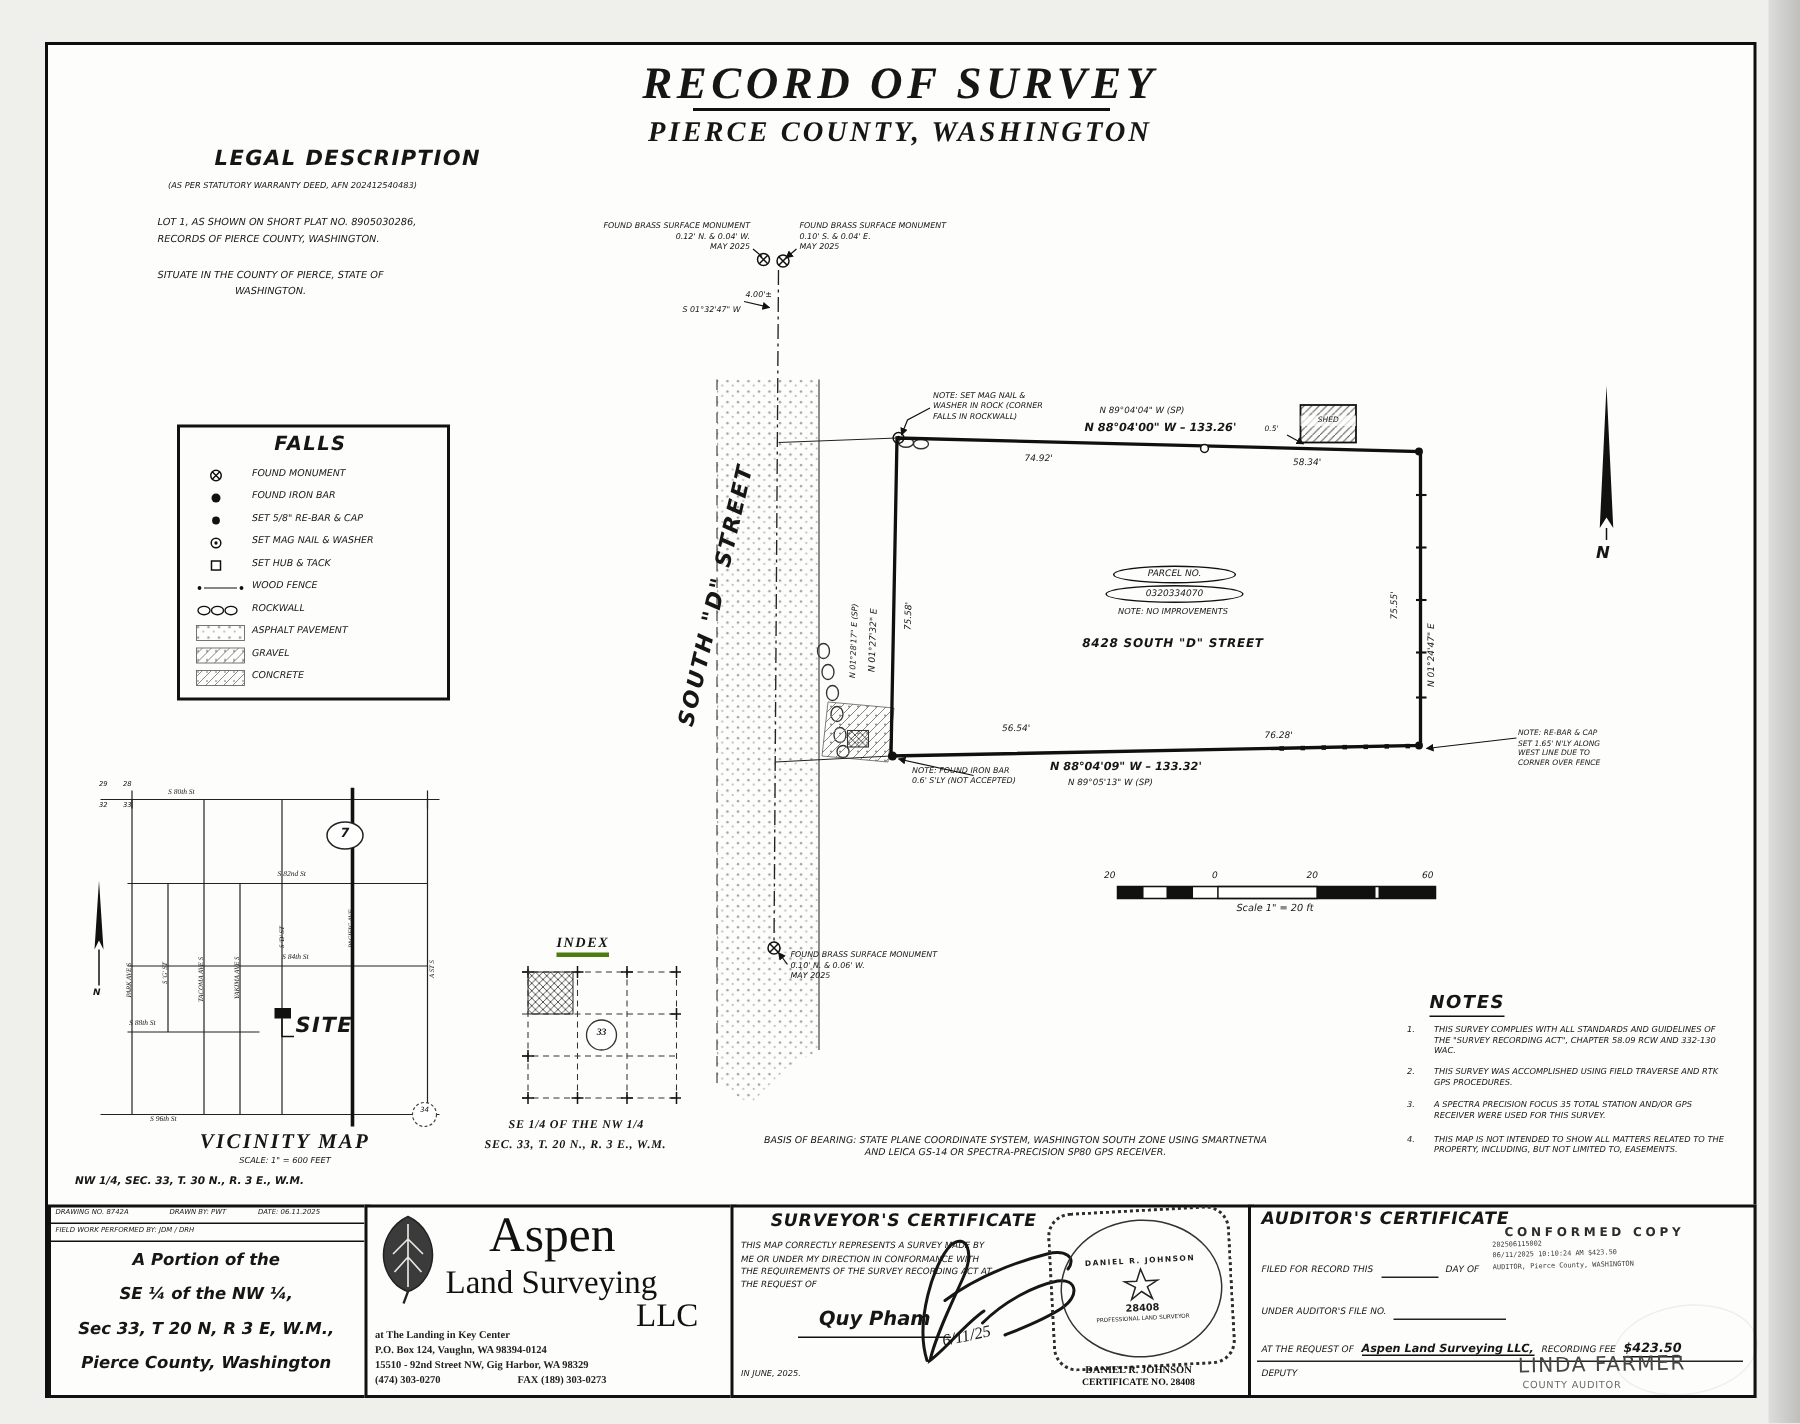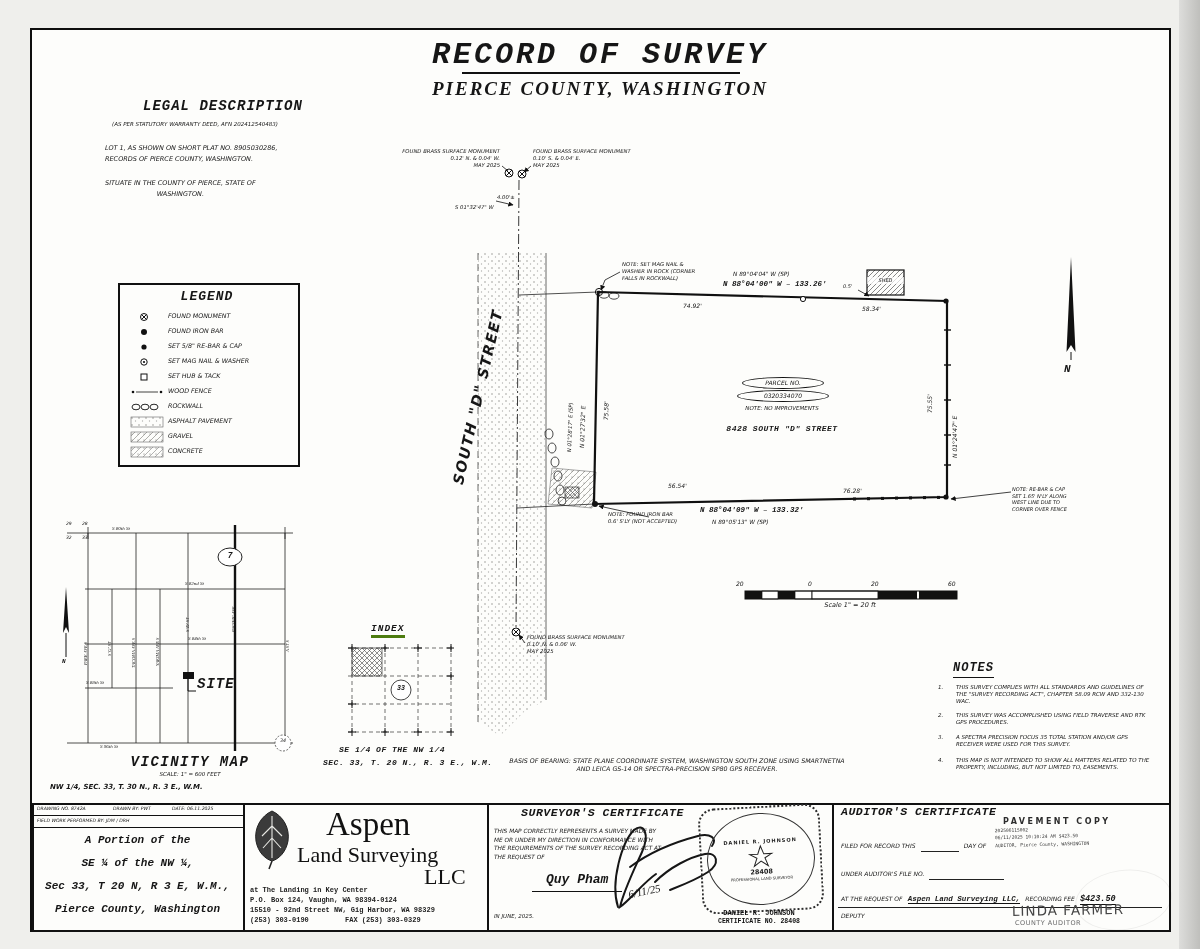--- a/index.html
+++ b/index.html
@@ -3,21 +3,21 @@
 <meta charset="utf-8">
 <style>
   html,body{margin:0;padding:0;background:#e9e9e7;}
   #page{position:relative;width:1200px;height:949px;background:#efefec;overflow:hidden;
         font-family:"DejaVu Sans",sans-serif;}
   #sheet{position:absolute;left:30px;top:28px;width:1137px;height:900px;background:#fdfdfb;
          border:2.5px solid #0e0e0e;}
   .t{position:absolute;font-family:"DejaVu Sans",sans-serif;font-style:italic;color:#161616;
      white-space:pre-line;line-height:1.3;}
   .ser{font-family:"Liberation Serif",serif;}
-  .b{font-weight:bold;font-family:Liberation Mono, monospace;}
+  .b{font-weight:bold;}
   .ctr{text-align:center;}
   .rt{text-align:right;}
   .rot{transform-origin:0 0;}
   .u{border-bottom:1px solid #111;}
   .box{position:absolute;border:2px solid #111;background:#fdfdfb;}
   .blank{display:inline-block;border-bottom:1px solid #222;height:7px;vertical-align:bottom;}
   svg{position:absolute;left:0;top:0;}
   .oval{position:absolute;border:1px solid #111;border-radius:50%;text-align:center;}
   #edge-strip{position:absolute;right:0;top:0;width:21px;height:949px;
       background:linear-gradient(to right,#dddddb,#bfbfbc);}
@@ -193,21 +193,21 @@
   <div class="t ser ctr" style="left:400px;top:77px;width:400px;font-size:19px;font-weight:600;letter-spacing:2px;">PIERCE COUNTY, WASHINGTON</div>
 
   <div class="t b" style="left:143px;top:97px;font-size:14px;letter-spacing:1px;">LEGAL DESCRIPTION</div>
   <div class="t" style="left:112px;top:121px;font-size:5.5px;">(AS PER STATUTORY WARRANTY DEED, AFN 202412540483)</div>
   <div class="t" style="left:105px;top:143px;font-size:6.5px;line-height:1.7;">LOT 1, AS SHOWN ON SHORT PLAT NO. 8905030286,
 RECORDS OF PIERCE COUNTY, WASHINGTON.</div>
   <div class="t" style="left:105px;top:178px;font-size:6.5px;line-height:1.7;text-align:center;">SITUATE IN THE COUNTY OF PIERCE, STATE OF
 WASHINGTON.</div>
 
   <div class="box" style="left:118px;top:283px;width:178px;height:180px;"></div>
-  <div class="t b ctr" style="left:118px;top:289px;width:178px;font-size:13px;letter-spacing:1px;">LEGEND</div>
+  <div class="t b ctr" style="left:118px;top:289px;width:178px;font-size:13px;letter-spacing:1px;">FALLS</div>
 
   <svg style="left:136px;top:312px;" width="26" height="10" viewBox="0 0 26 10">
     <circle cx="8" cy="5" r="3.5" fill="#fff" stroke="#111"></circle>
       <path d="M5.5,2.5 L10.5,7.5 M10.5,2.5 L5.5,7.5" stroke="#111" stroke-width="1"></path>
     </svg>
   <div class="t" style="left:168px;top:312px;font-size:6.3px;">FOUND MONUMENT</div>
   <svg style="left:136px;top:327px;" width="26" height="10" viewBox="0 0 26 10">
     <circle cx="8" cy="5" r="3" fill="#111"></circle>
     </svg>
   <div class="t" style="left:168px;top:327px;font-size:6.3px;">FOUND IRON BAR</div>
@@ -358,22 +358,22 @@
     <path d="M22,3 C33,8 40,20 38,33 C36,44 29,51 22,53 C15,51 8,44 6,33 C4,20 11,8 22,3 Z" fill="#3b3b3b" stroke="#222" stroke-width="1"></path>
     <path d="M22,8 L22,50 M22,18 L12,28 M22,18 L32,28 M22,30 L13,40 M22,30 L31,40" stroke="#e8e8e4" stroke-width="1.1" fill="none"></path>
     <path d="M22,53 L19,61" stroke="#222" stroke-width="1.5" fill="none"></path>
   </svg>
   <div class="ser" style="position:absolute;left:326px;top:806px;font-size:33px;color:#111;">Aspen</div>
   <div class="ser" style="position:absolute;left:297px;top:842px;font-size:22px;color:#111;">Land Surveying</div>
   <div class="ser" style="position:absolute;left:424px;top:864px;font-size:22px;color:#111;">LLC</div>
   <div class="ser b" style="position:absolute;left:250px;top:886px;font-size:7px;color:#222;">at The Landing in Key Center</div>
   <div class="ser b" style="position:absolute;left:250px;top:896px;font-size:7px;color:#222;">P.O. Box 124, Vaughn, WA  98394-0124</div>
   <div class="ser b" style="position:absolute;left:250px;top:906px;font-size:7px;color:#222;">15510 - 92nd Street NW, Gig Harbor, WA 98329</div>
-  <div class="ser b" style="position:absolute;left:250px;top:916px;font-size:7px;color:#222;">(253) 303-0190</div>
-  <div class="ser b" style="position:absolute;left:345px;top:916px;font-size:7px;color:#222;">FAX (253) 303-0329</div>
+  <div class="ser b" style="position:absolute;left:250px;top:916px;font-size:7px;color:#222;">(474) 303-0270</div>
+  <div class="ser b" style="position:absolute;left:345px;top:916px;font-size:7px;color:#222;">FAX (189) 303-0273</div>
 
   <div class="box" style="left:487px;top:803px;width:345px;height:125px;"></div>
   <div class="t b ctr" style="left:490px;top:806px;width:225px;font-size:11.5px;letter-spacing:.5px;">SURVEYOR'S CERTIFICATE</div>
   <div class="t" style="left:494px;top:827px;width:172px;font-size:5.8px;line-height:1.5;">THIS MAP CORRECTLY REPRESENTS A SURVEY MADE BY ME OR UNDER MY DIRECTION IN CONFORMANCE WITH THE REQUIREMENTS OF THE SURVEY RECORDING ACT AT THE REQUEST OF</div>
   <div class="t b" style="left:532px;top:872px;font-size:13px;border-bottom:1.8px solid #111;padding:0 14px 2px;">Quy Pham</div>
   <div class="t" style="left:494px;top:913px;font-size:5.5px;">IN JUNE, 2025.</div>
   <svg style="left:600px;top:812px;" width="130" height="112" viewBox="0 0 130 112">
     <g fill="none" stroke="#161616" stroke-width="2" stroke-linecap="round">
       <path d="M18,95 C10,70 22,30 34,18 C44,10 50,22 42,40 C34,58 24,78 20,95 C30,88 44,70 56,62"></path>
       <path d="M30,55 C50,40 75,30 98,24 C110,21 118,26 112,34"></path>
@@ -389,21 +389,21 @@
       </svg>
       <div style="font-size:6.5px;font-weight:bold;">28408</div>
       <div class="ctr" style="font-size:3.8px;width:70px;">PROFESSIONAL LAND SURVEYOR</div>
     </div>
   </div>
   <div class="ser b ctr" style="position:absolute;left:700px;top:909px;width:118px;font-size:7px;color:#111;">DANIEL R. JOHNSON</div>
   <div class="ser b ctr" style="position:absolute;left:700px;top:918px;width:118px;font-size:6.5px;color:#111;">CERTIFICATE NO. 28408</div>
 
   <div class="box" style="left:832px;top:803px;width:335px;height:125px;"></div>
   <div class="t b" style="left:841px;top:805px;font-size:11.5px;letter-spacing:.5px;">AUDITOR'S CERTIFICATE</div>
-  <div style="position:absolute;left:1003px;top:817px;font-size:8px;font-weight:bold;letter-spacing:2.5px;color:#2c2c2c;font-family:'DejaVu Sans',sans-serif;">PAVEMENT COPY</div>
+  <div style="position:absolute;left:1003px;top:817px;font-size:8px;font-weight:bold;letter-spacing:2.5px;color:#2c2c2c;font-family:'DejaVu Sans',sans-serif;">CONFORMED COPY</div>
   <div style="position:absolute;left:841px;top:833px;">
     <span class="t" style="position:static;font-size:6px;">FILED FOR RECORD THIS</span>
     <span class="blank" style="width:38px;"></span>
     <span class="t" style="position:static;font-size:6px;">DAY OF</span>
   </div>
   <div style="position:absolute;left:995px;top:826px;transform:rotate(-1.5deg);font-family:'DejaVu Sans Mono',monospace;color:#3c3c3c;font-size:4.6px;line-height:1.6;">
     <div>202506115002</div>
     <div>06/11/2025  10:10:24 AM   $423.50</div>
     <div>AUDITOR, Pierce County, WASHINGTON</div>
   </div>

